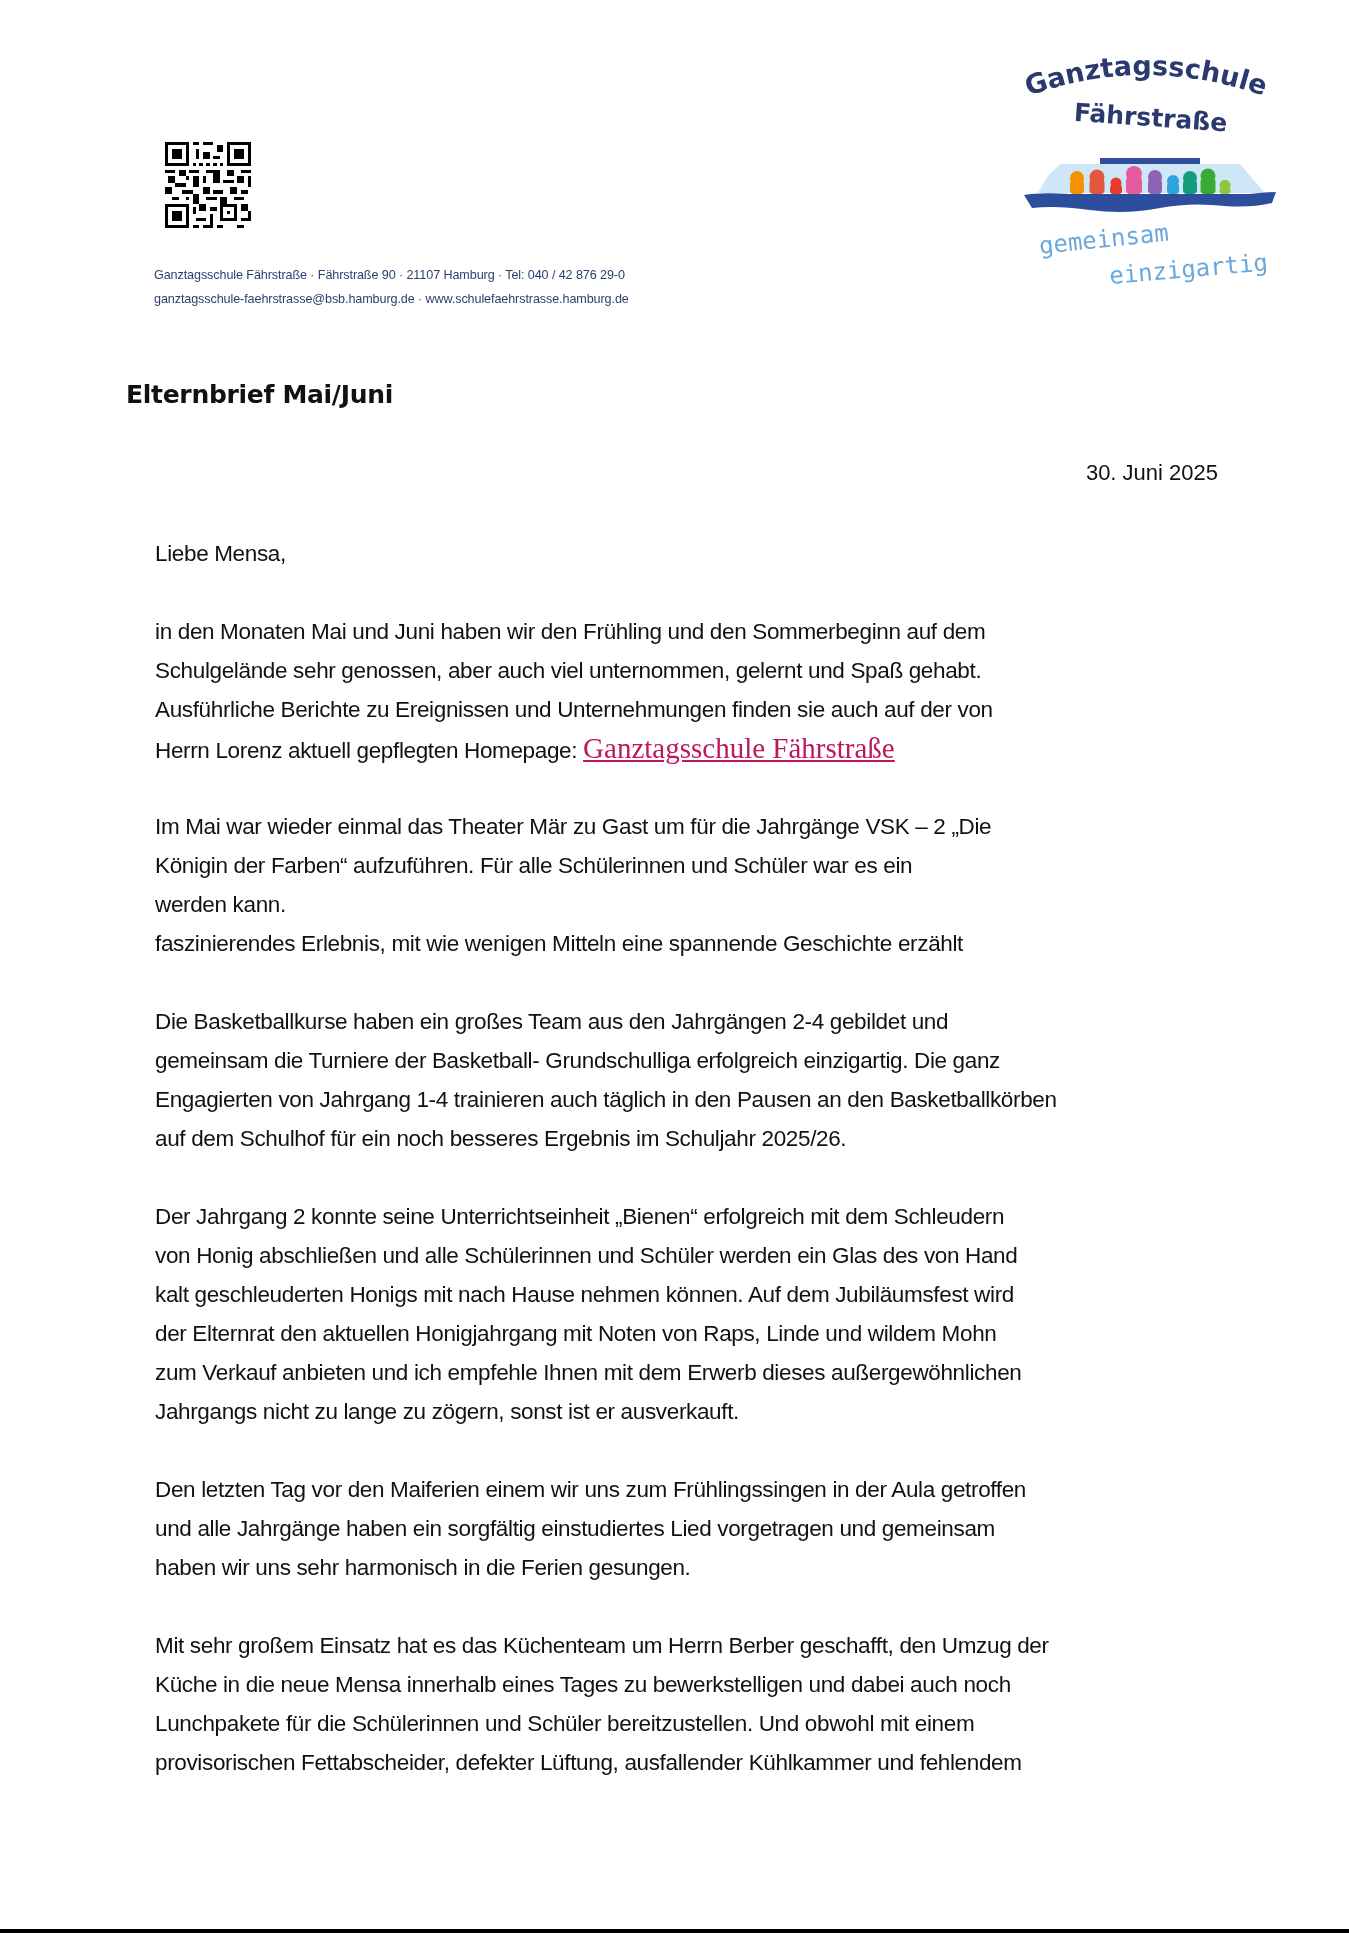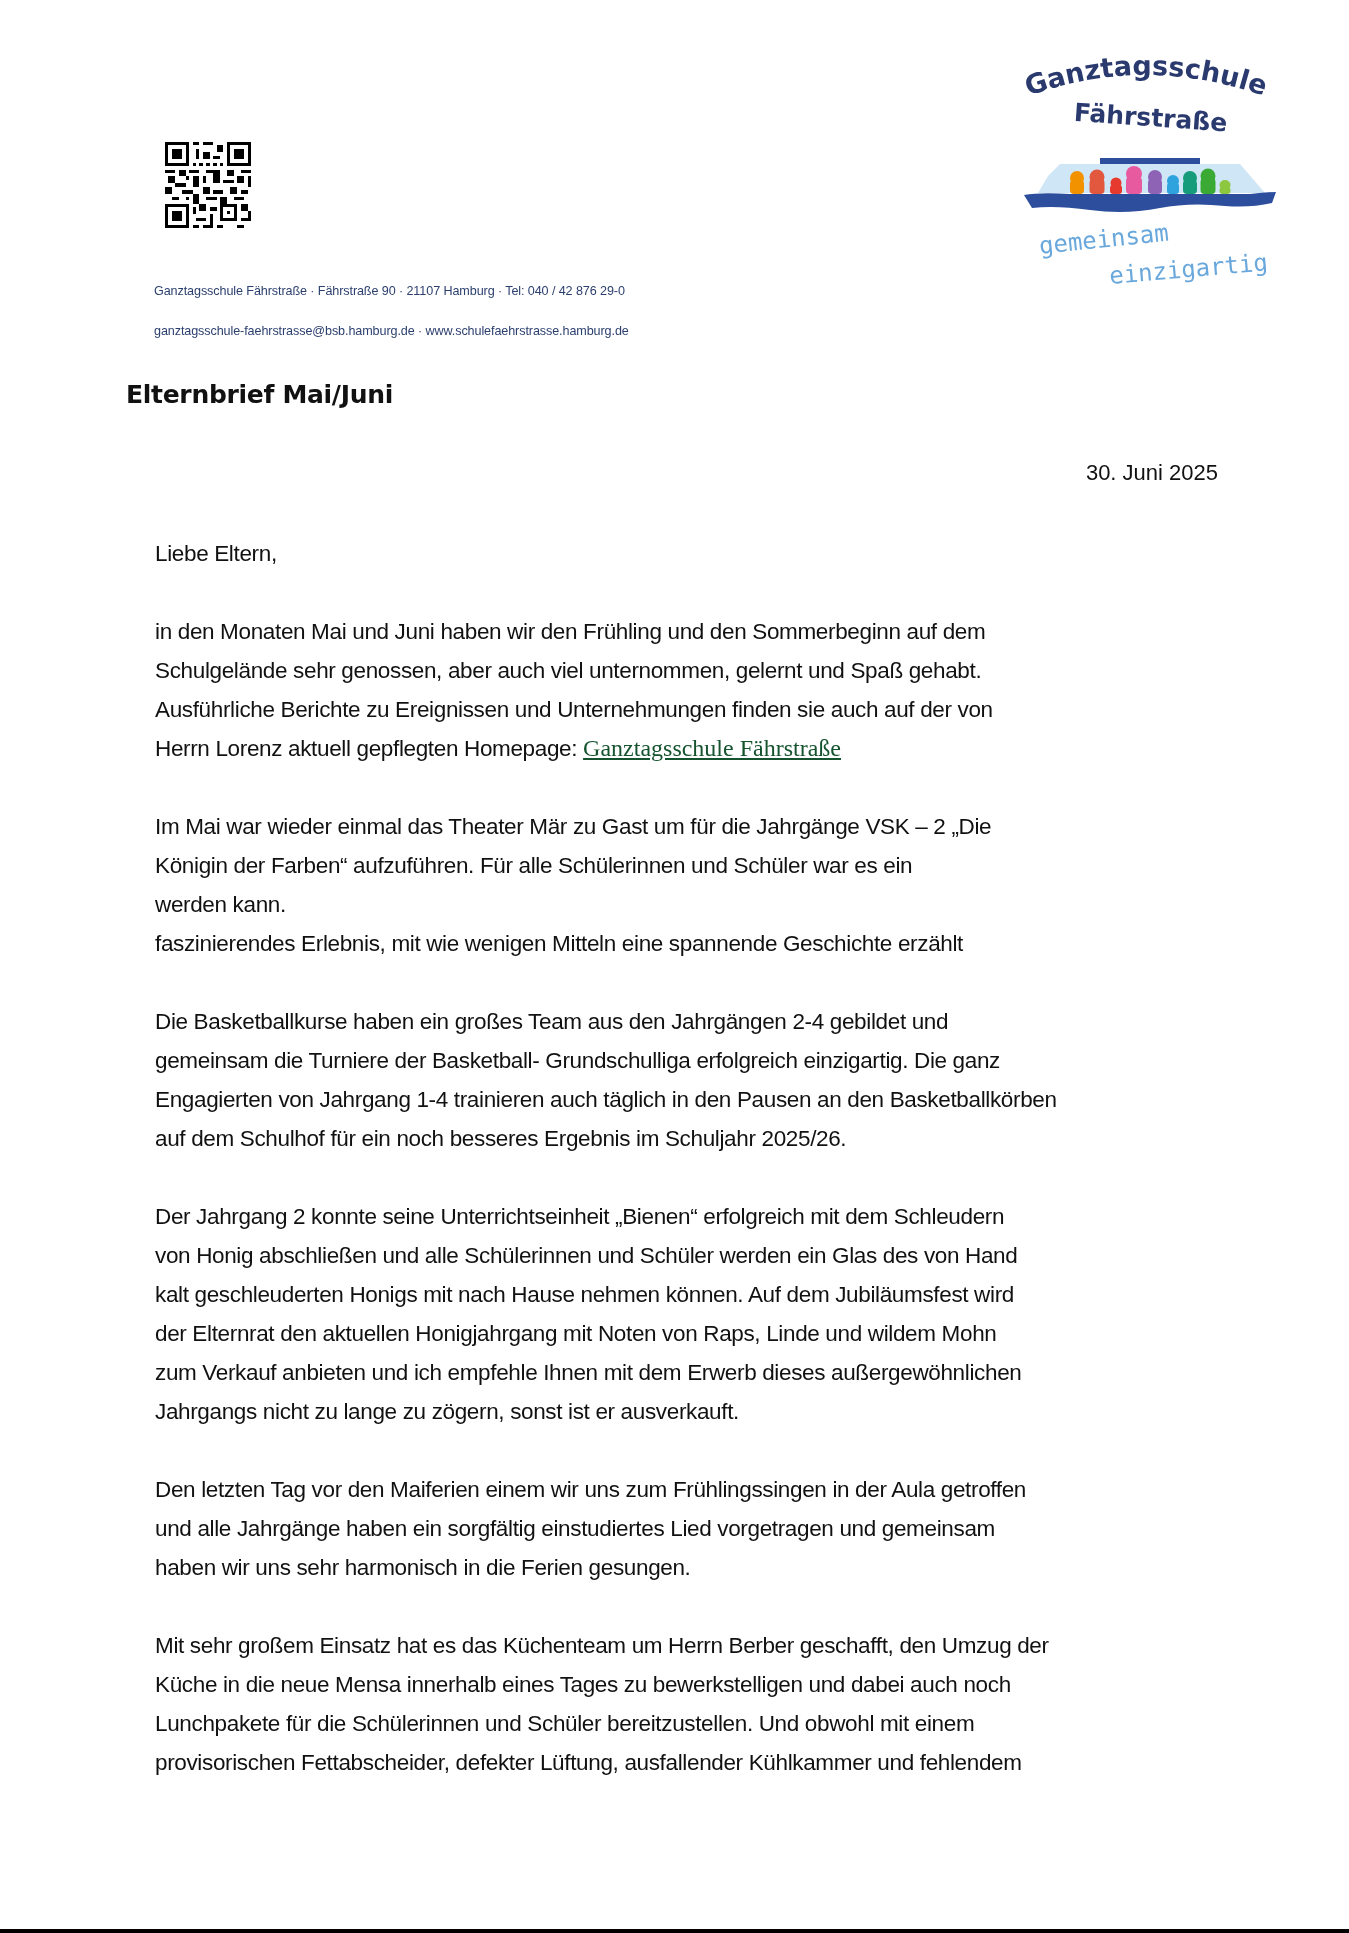--- a/index.html
+++ b/index.html
@@ -4,34 +4,34 @@
 <style>
   html, body { margin:0; padding:0; background:#ffffff; }
   body { width:1349px; height:1933px; position:relative; overflow:hidden; }
   .page { position:absolute; left:0; top:0; width:1349px; height:1929px; background:#fff; }
   .bottom-rule { position:absolute; left:0; top:1929px; width:1349px; height:4px; background:#000; }
 
   .qr { position:absolute; left:165px; top:142px; width:86px; height:86px; }
 
   .contact { position:absolute; left:154px; top:263px; font-family:"Liberation Sans", sans-serif;
              font-size:12.6px; color:#2b3f6e; line-height:24px; letter-spacing:-0.1px; }
-  .contact div { white-space:nowrap;margin-top:16px; }
+  .contact div { white-space:nowrap; }
 
   .logo { position:absolute; left:1010px; top:58px; width:270px; height:240px; }
 
   .title { position:absolute; left:126px; top:380px; font-family:"DejaVu Sans", sans-serif;
            font-weight:bold; font-size:25px; color:#111; letter-spacing:-0.3px; white-space:nowrap; }
   .date { position:absolute; right:131px; top:460px; font-family:"Liberation Sans", sans-serif;
           font-size:22px; color:#111; white-space:nowrap; }
 
   .body { position:absolute; left:155px; top:534px; width:1040px;
           font-family:"Liberation Sans", sans-serif; font-size:22.5px; color:#111; letter-spacing:-0.35px; }
   .line { height:39px; line-height:39px; white-space:nowrap; }
   .gap { height:39px; }
-  .link { font-family:"Liberation Serif", serif; font-size:24px; color:#14532d; text-decoration:underline; letter-spacing:0; }
+  .link { font-family:"Liberation Serif", serif; font-size:29px; color:#be185d; text-decoration:underline; letter-spacing:0; }
 </style>
 </head>
 <body>
 
 <div class="page">
 
   <svg class="qr" viewBox="0 0 25 25" shape-rendering="crispEdges">
     <rect x="0" y="0" width="25" height="25" fill="#fff"></rect>
     <g fill="#000">
       <rect x="0" y="0" width="7" height="7"></rect>
@@ -139,21 +139,21 @@
       <path d="M14,137 Q30,134 60,136 L240,136 Q255,134 266,134 L262,145 Q240,150 215,148 Q180,144 150,150 Q115,157 80,152 Q45,147 22,150 Z" fill="#2c4e9c"></path>
     </g>
     <text x="30" y="196" font-family="DejaVu Sans Mono, monospace" font-size="24" fill="#6aa8dc" transform="rotate(-6 30 196)">gemeinsam</text>
     <text x="100" y="226" font-family="DejaVu Sans Mono, monospace" font-size="24" fill="#6aa8dc" transform="rotate(-5 100 226)">einzigartig</text>
   </svg>
 
   <div class="title">Elternbrief Mai/Juni</div>
   <div class="date">30. Juni 2025</div>
 
   <div class="body">
-    <div class="line">Liebe Eltern,</div>
+    <div class="line">Liebe Mensa,</div>
     <div class="gap"></div>
 
     <div>
       <div class="line">in den Monaten Mai und Juni haben wir den Frühling und den Sommerbeginn auf dem</div>
       <div class="line">Schulgelände sehr genossen, aber auch viel unternommen, gelernt und Spaß gehabt.</div>
       <div class="line">Ausführliche Berichte zu Ereignissen und Unternehmungen finden sie auch auf der von</div>
       <div class="line"><span>Herrn Lorenz aktuell gepflegten Homepage: </span><a class="link" href="#">Ganztagsschule Fährstraße</a></div>
     </div>
     <div class="gap"></div>
 

